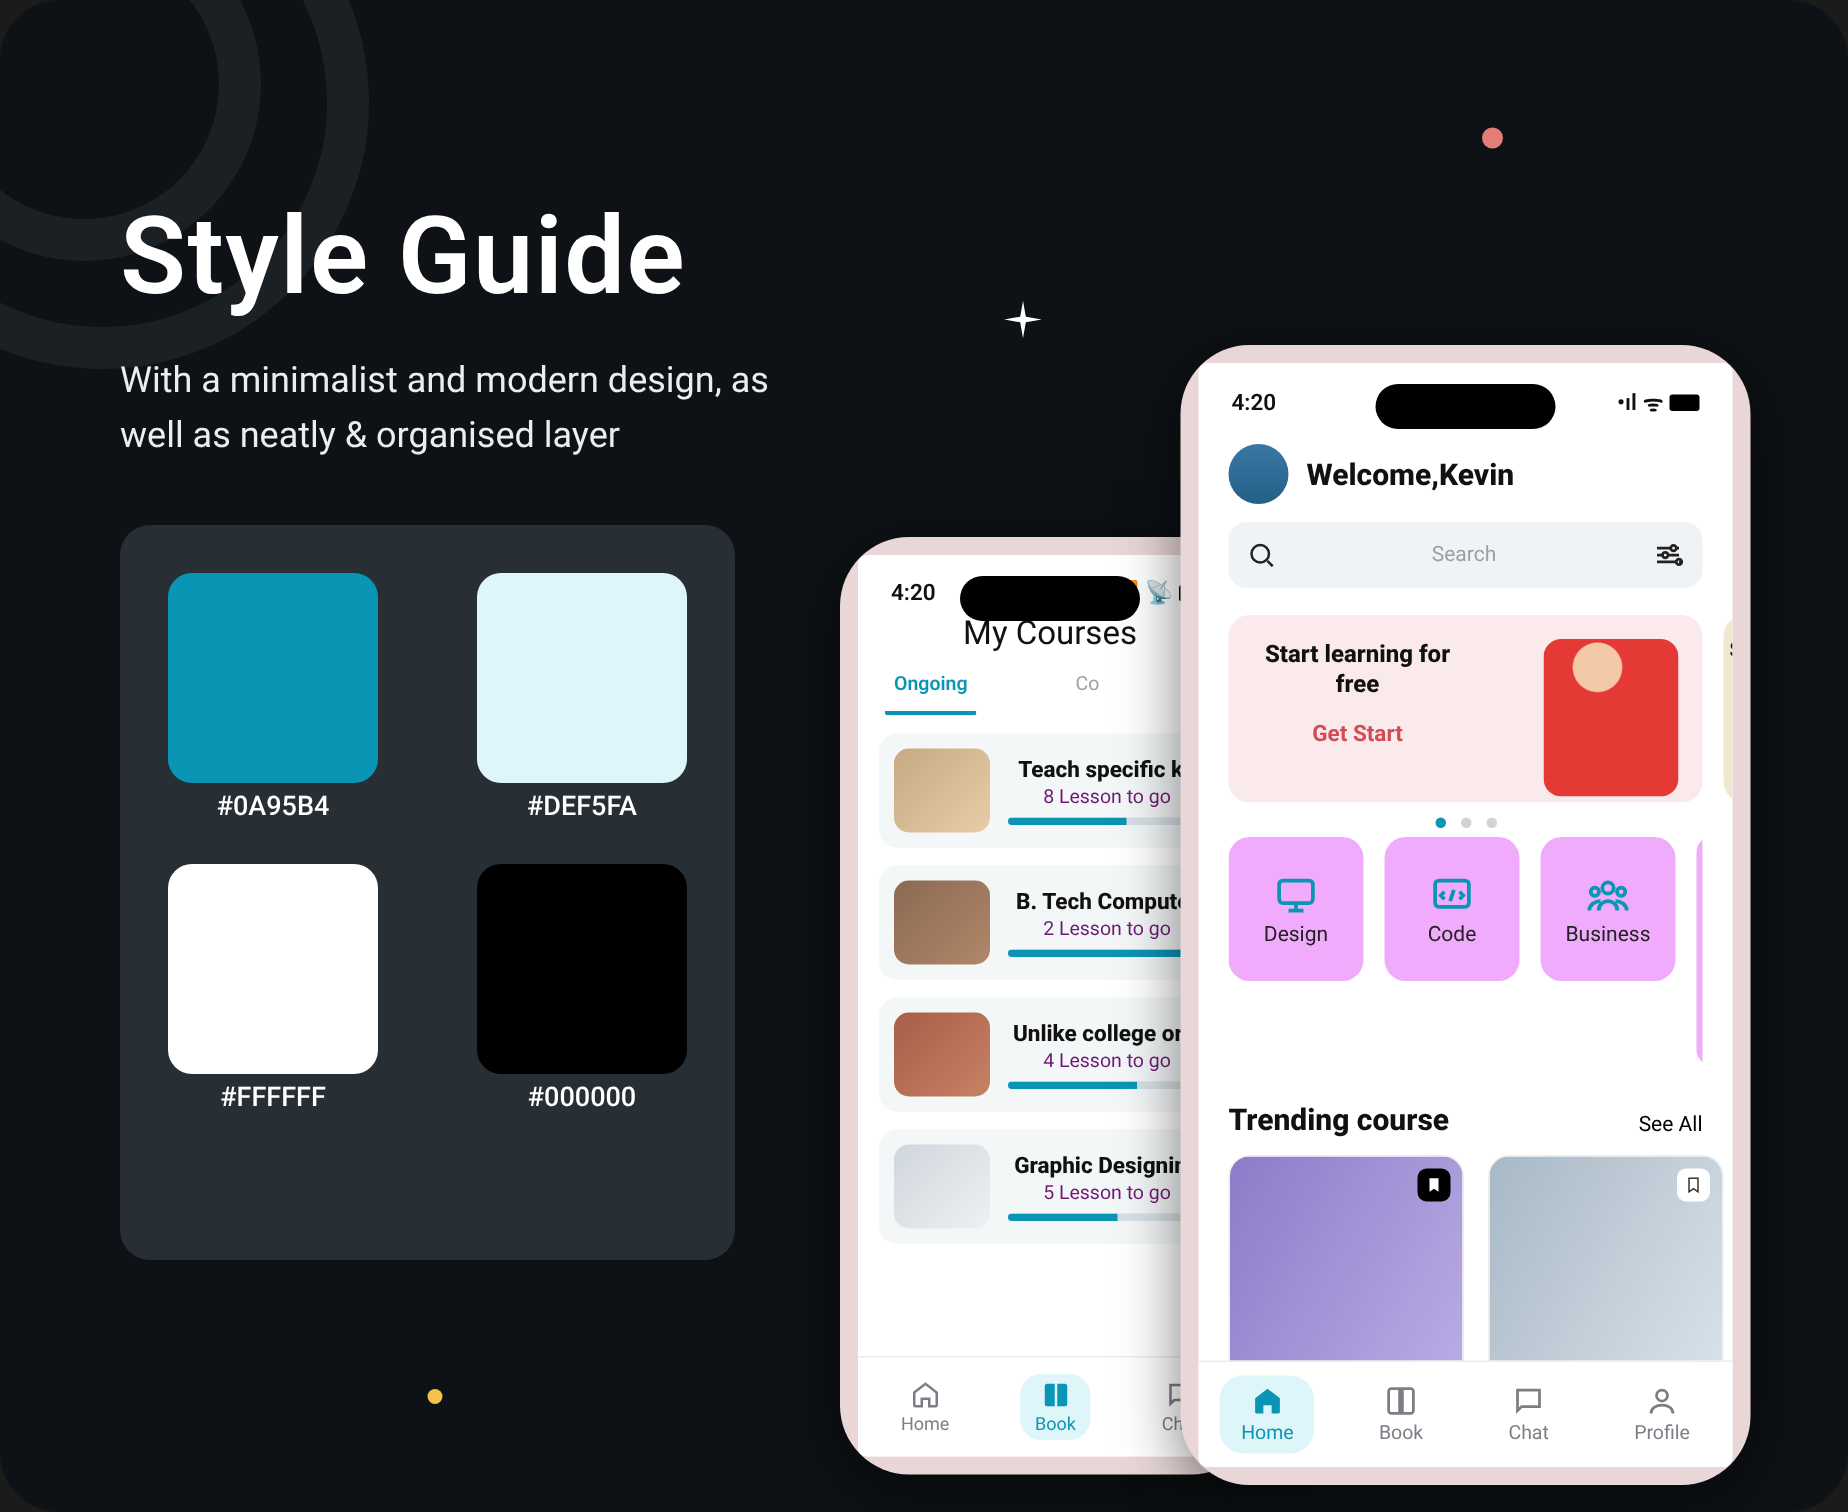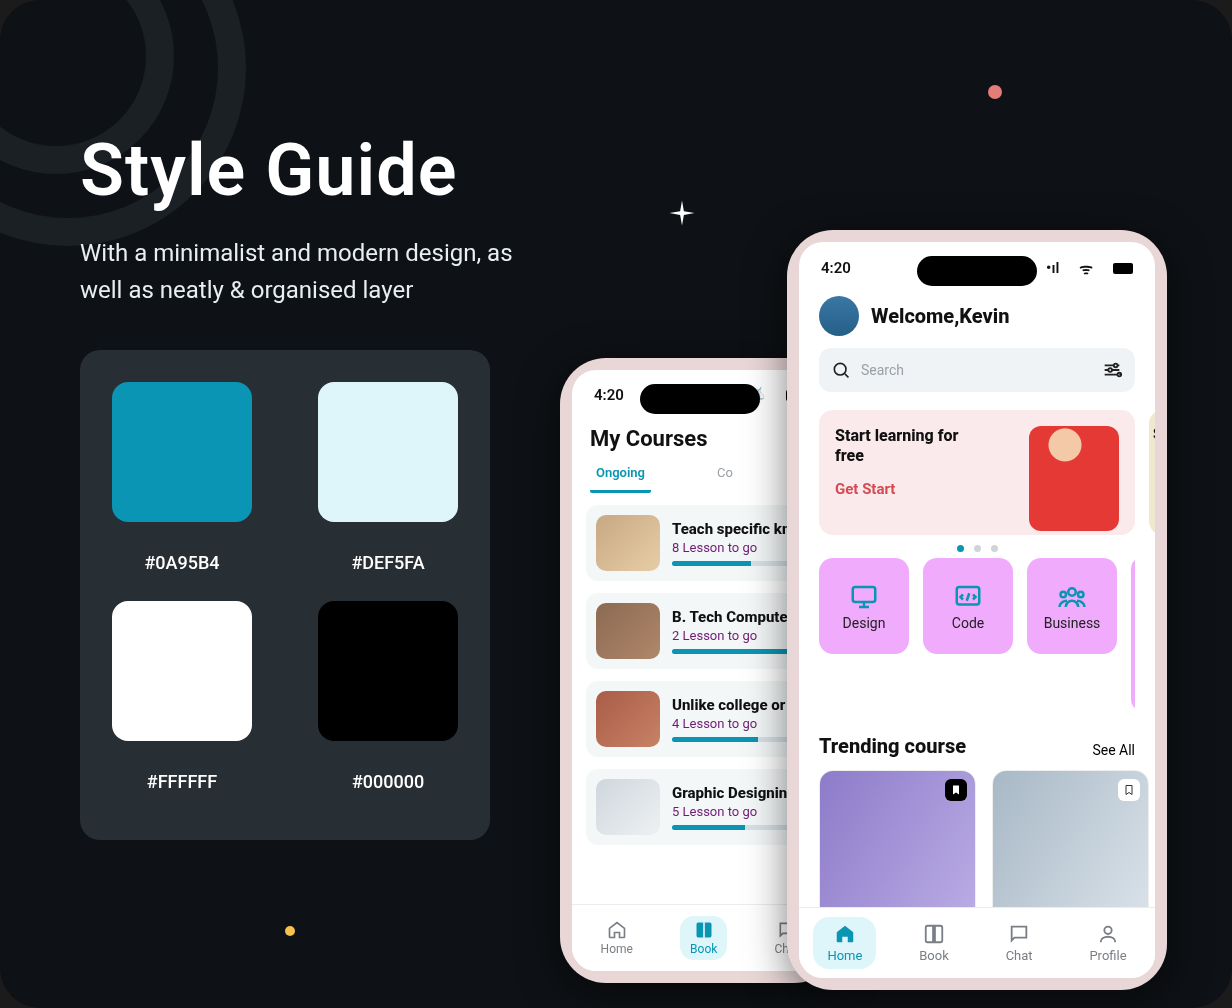--- a/index.html
+++ b/index.html
@@ -26,36 +26,36 @@
 .star{position:absolute;right:535px;top:198px;color:#fff;}
 .star svg{display:block;}
 
 
 .title{position:absolute;left:80px;top:128px;font-size:72px;font-weight:600;letter-spacing:1px;}
 .subtitle{position:absolute;left:80px;top:235px;font-size:24px;line-height:1.55;font-weight:400;color:#E8EEF1;max-width:470px;}
 
 
 .panel{position:absolute;left:80px;top:350px;width:410px;height:490px;background:var(--panel);border-radius:20px;padding:32px;box-sizing:border-box;}
 .swatch-row{display:flex;justify-content:space-between;margin-bottom:28px;}
-.swatch{display:flex;flex-direction:column;align-items:center;gap:30px;}
+.swatch{display:flex;flex-direction:column;align-items:center;gap:5px;}
 .swatch .chip{width:140px;height:140px;border-radius:16px;}
 .swatch .hex{font-size:18px;font-weight:500;}
 
 
 .phone{position:absolute;background:#E9D7D7;border-radius:46px;box-shadow:0 10px 40px rgba(0,0,0,.5);}
-.phone .screen{position:absolute;inset:12px;background:#fff;border-radius:24px;color:#111;overflow:hidden;}
+.phone .screen{position:absolute;inset:12px;background:#fff;border-radius:6px;color:#111;overflow:hidden;text-align:center;}
 .phone .notch{position:absolute;left:50%;transform:translateX(-50%);top:14px;width:120px;height:30px;background:#000;border-radius:18px;}
 .statusbar{display:flex;justify-content:space-between;align-items:center;padding:16px 22px 4px;font-size:15px;font-weight:600;}
-.status-icons{display:flex;gap:20px;align-items:center;}
+.status-icons{display:flex;gap:4px;align-items:center;}
 .status-icons span{display:inline-block;}
 .batt{width:20px;height:11px;background:#000;border-radius:2px;}
 
 .phone-back{left:560px;top:358px;width:280px;height:625px;z-index:1;}
 .phone-back .screen{font-size:13px;}
-.mycourses-title{font-size:22px;font-weight:700;margin:18px 18px 6px;}
+.mycourses-title{font-size:22px;font-weight:400;margin:2px 18px 6px;}
 .tabs{display:flex;padding:0 18px;gap:60px;font-size:13px;}
 .tab{padding:8px 6px 10px;}
 .tab.active{color:var(--accent);font-weight:600;border-bottom:3px solid var(--accent);border-radius:2px;}
 .tab.inactive{color:#9aa0a6;}
 .course-row{display:flex;gap:12px;margin:12px 14px;background:#F4F7F8;border-radius:12px;padding:10px;align-items:center;}
 .course-thumb{width:64px;height:56px;border-radius:10px;flex:none;background:#bbb;}
 .course-info{flex:1;overflow:hidden;}
 .course-name{font-weight:800;font-size:15px;white-space:nowrap;overflow:hidden;text-overflow:ellipsis;}
 .course-sub{font-size:13px;color:#701a75;margin:2px 0 6px;}
 .progress{height:5px;background:#d7e1e5;border-radius:4px;overflow:hidden;}

